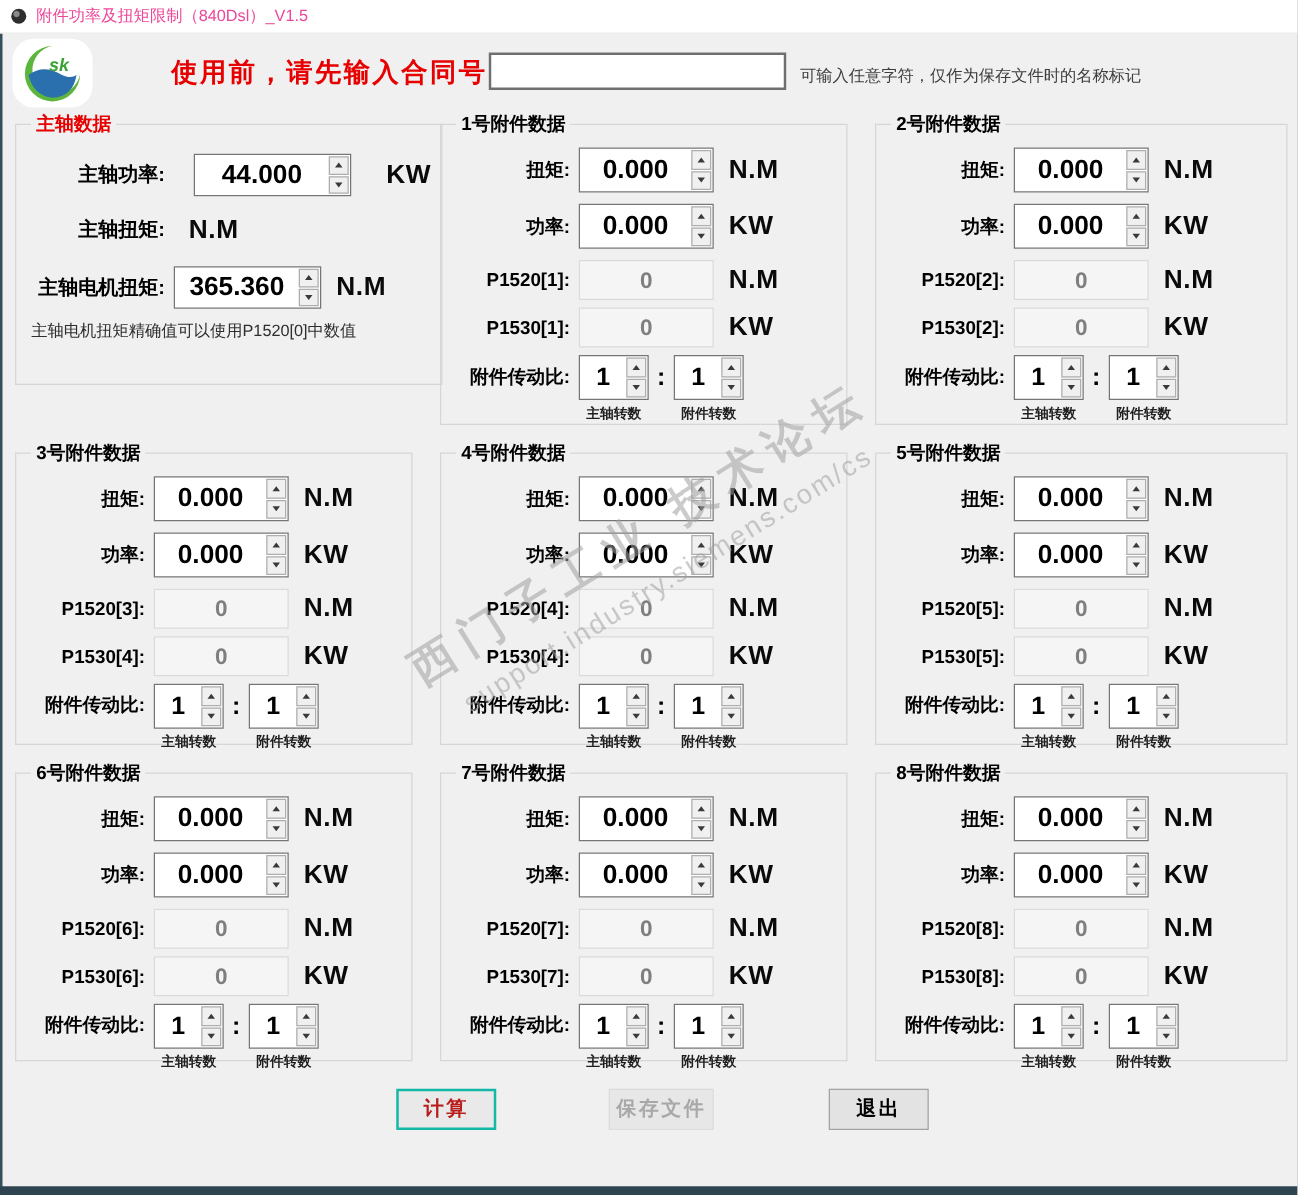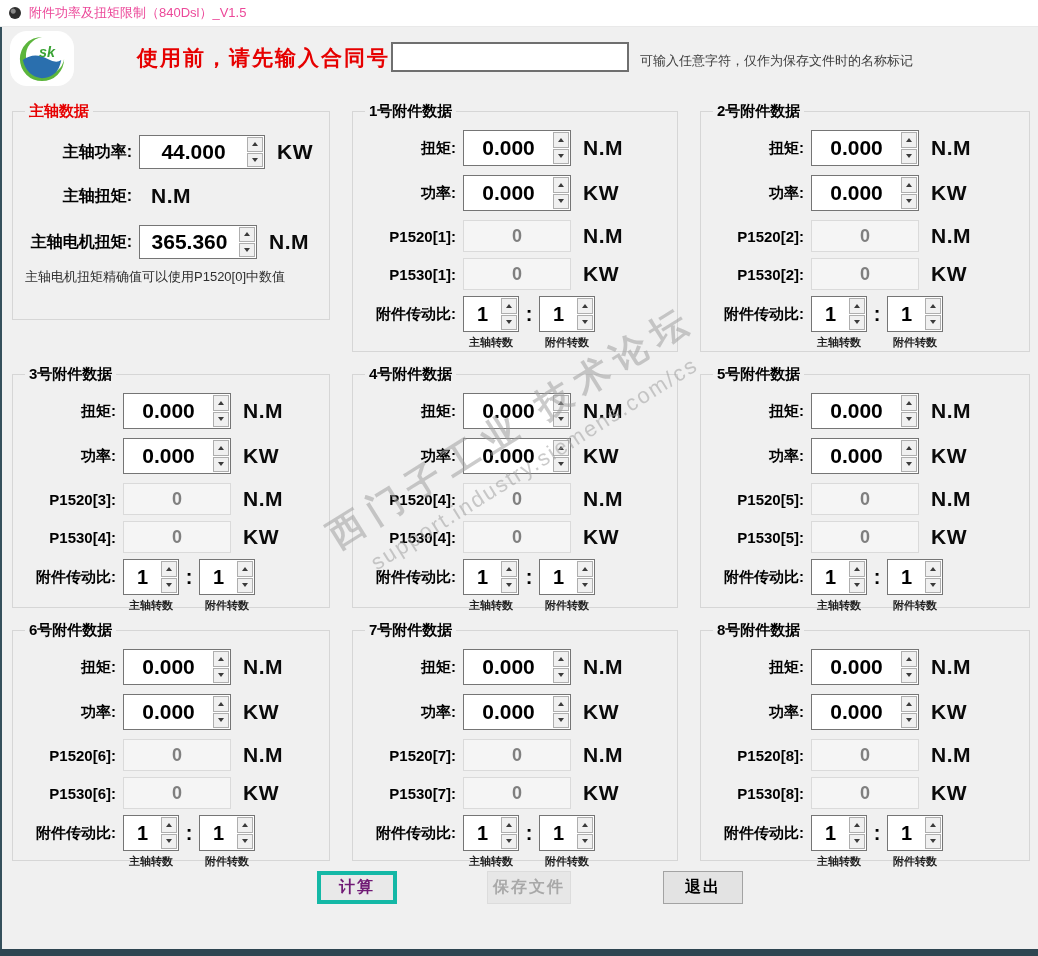--- a/index.html
+++ b/index.html
@@ -20,21 +20,21 @@
 
   
   .logo { position:absolute; left:10px; top:31px; width:64px; height:55px; background:#ffffff;
           display:flex; align-items:center; justify-content:center;border-radius:17px; }
   .prompt { position:absolute; left:137px; top:44px; font-size:21px; font-weight:bold; color:#e60000; letter-spacing:2px; }
   .contract-input { position:absolute; left:391px; top:42px; width:238px; height:30px;
                     border:2px solid #6f6f6f; background:#fff; font-size:16px; padding:0 6px; outline:none; }
   .note { position:absolute; left:640px; top:52px; font-size:13px; color:#3d3d3d; }
 
   
-  .boxes { position:absolute; left:12px; top:102px; width:918px; display:grid;
+  .boxes { position:absolute; left:12px; top:90px; width:918px; display:grid;
            grid-template-columns:318px 326px 330px; column-gap:22px;
            grid-template-rows:250px 243px 240px; row-gap:13px; }
   fieldset.gbox { border:1px solid #d6d6d6; padding:2px 8px 4px 8px; height:100%; background:transparent; }
   legend.gtitle { font-size:15px; font-weight:bold; color:#000; padding:0 4px; margin-left:4px; }
   legend.red { color:#e60000; }
   fieldset.sp { height:218px; align-self:start; }
 
   .row { display:flex; align-items:center; }
   .lbl { font-weight:bold; font-size:15px; color:#000; text-align:right; padding-right:7px; flex:none; }
   .acc .lbl { width:102px; }
@@ -66,35 +66,35 @@
   .acc .r-p  { margin-top:9px; }
   .acc .r-d1 { margin-top:9px; }
   .acc .r-d2 { margin-top:6px; }
   .acc .r-r  { margin-top:6px; align-items:flex-start; }
   .rcol { display:flex; flex-direction:column; align-items:center; }
   .cap { font-size:11px; color:#1f1f1f; font-weight:bold; margin-top:3px; }
   .rcolon { width:20px; text-align:center; font-size:20px; font-weight:bold; line-height:36px; }
   .r-r .lbl { line-height:36px; }
 
   
-  .sp .r1 { margin-top:12px; }
+  .sp .r1 { margin-top:12px;gap:16px; }
   .sp .r2 { margin-top:15px; }
   .sp .r3 { margin-top:17px; }
   .sp-note { margin-top:9px; font-size:13px; color:#2e2e2e; padding-left:4px; }
 
   
   .watermark { position:absolute; left:150px; top:400px; width:740px; text-align:center;
                transform:rotate(-32deg); color:rgba(160,160,160,0.55); pointer-events:none; z-index:6; }
   .wm1 { font-size:36px; font-weight:bold; letter-spacing:9px; }
   .wm2 { font-size:22px; letter-spacing:2px; margin-top:6px; }
 
   
   .btn { position:absolute; top:871px; height:33px; display:flex; align-items:center; justify-content:center;
          font-weight:bold; font-size:16px; letter-spacing:2px; cursor:default; }
-  .btn-calc { left:317px; width:80px; background:#e9e9e9; border:4px solid #14b8a6; color:#701a75; }
+  .btn-calc { left:317px; width:80px; background:#e9e9e9; border:2px solid #14b8a6; color:#b91c1c; }
   .btn-save { left:487px; width:84px; background:#e7e7e7; border:1px solid #dcdcdc; color:#a8a8a8; }
   .btn-exit { left:663px; width:80px; background:#e3e3e3; border:1px solid #a3a3a3; color:#000; }
 </style>
 </head>
 <body>
 
 <div class="screen">
 
   <div class="titlebar">
     <span class="app-icon"></span>

